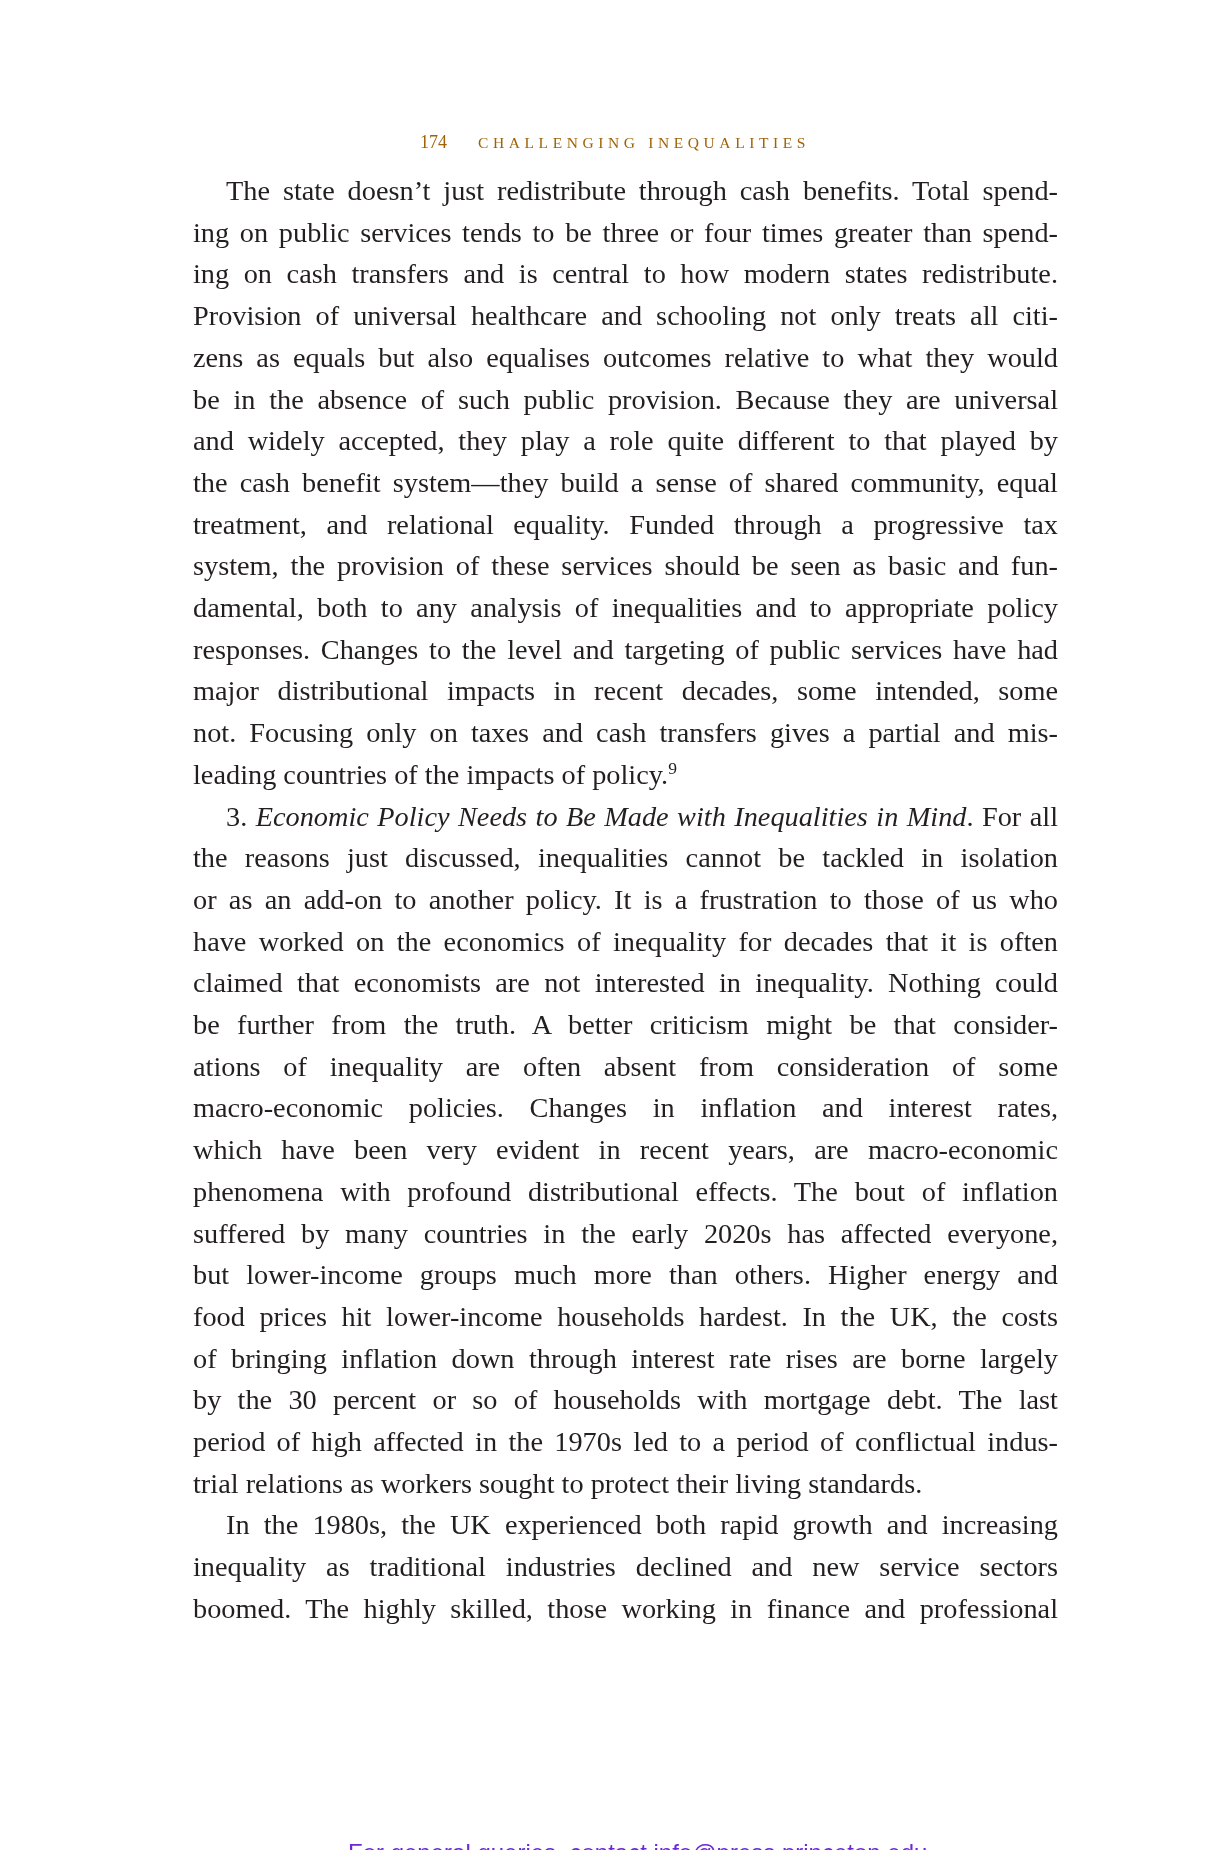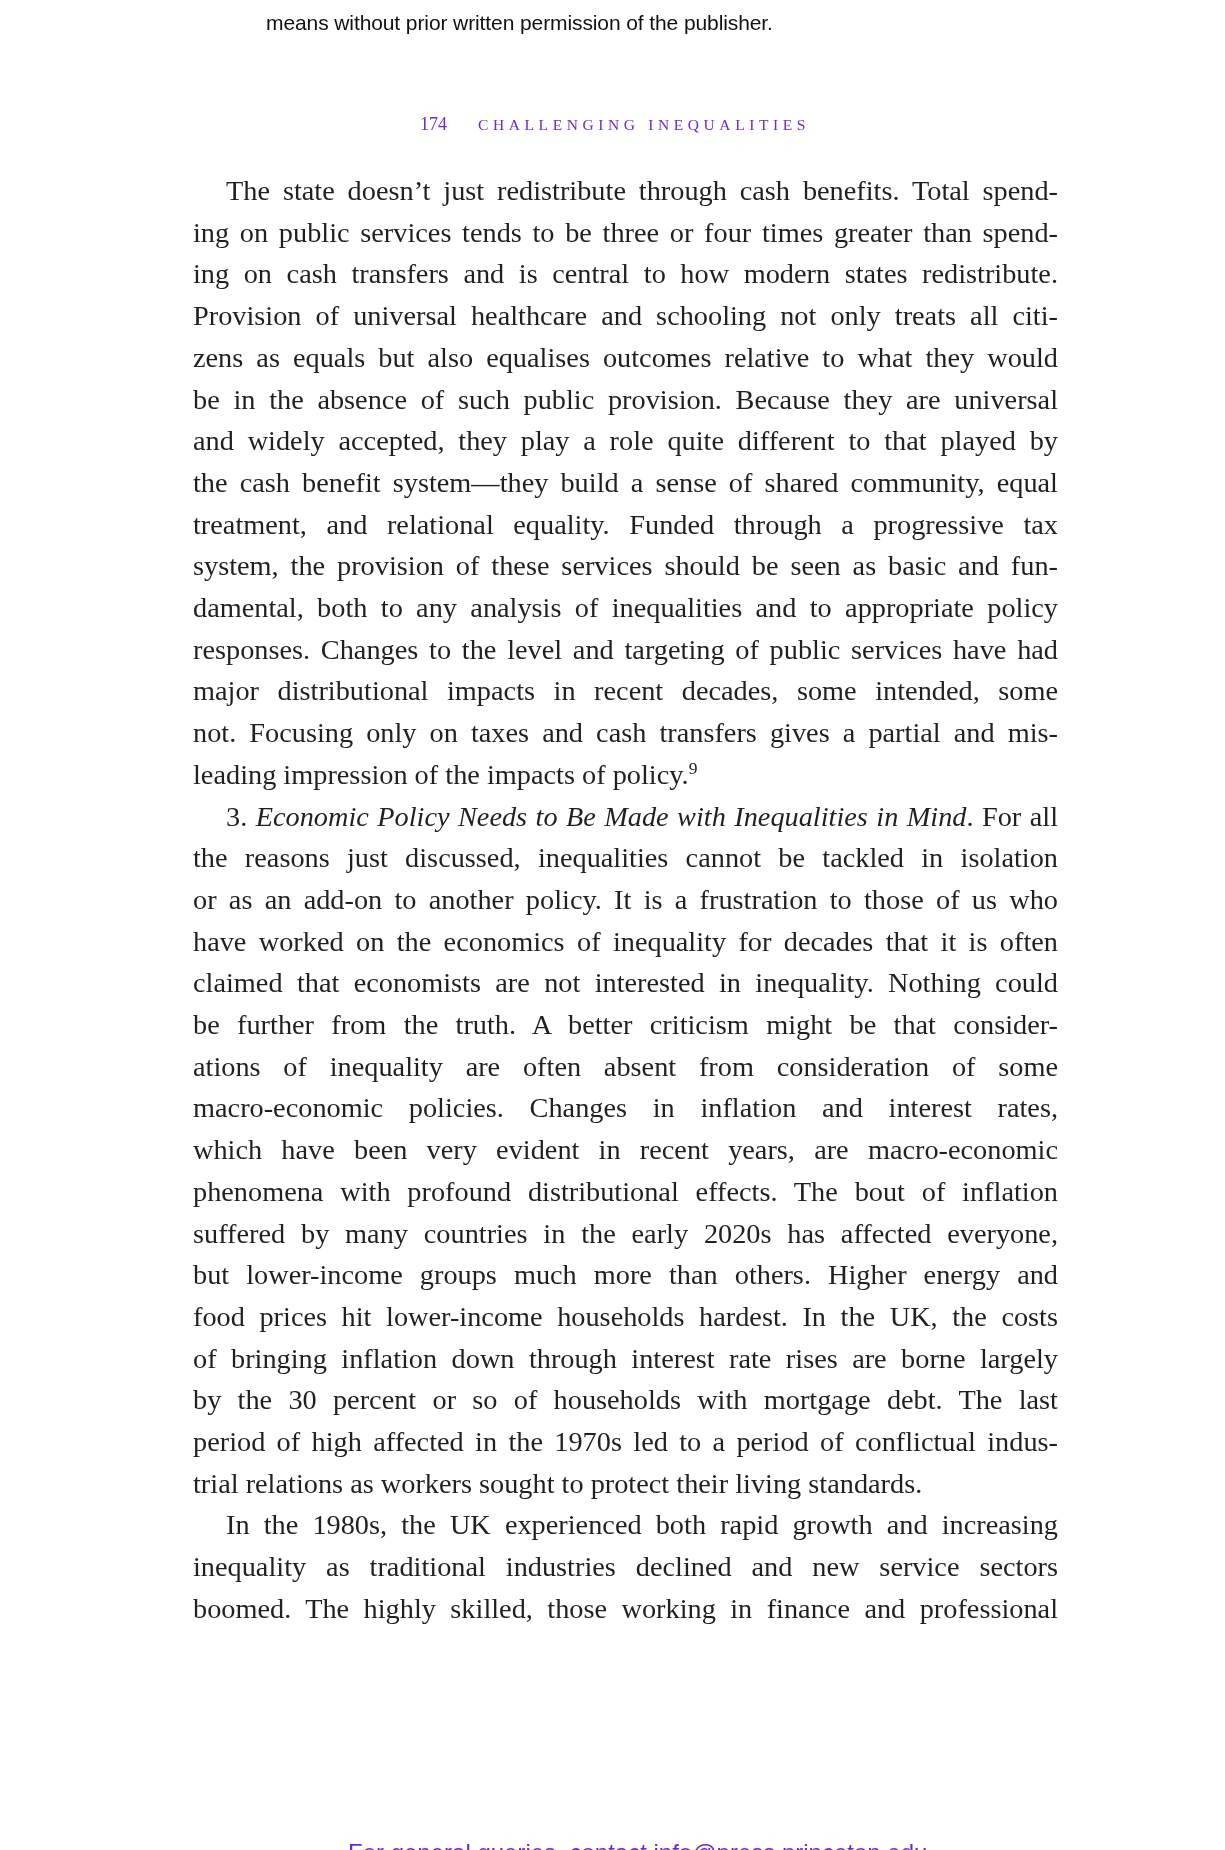--- a/index.html
+++ b/index.html
@@ -25,26 +25,26 @@
     color: #111111;
     letter-spacing: -0.1px;
   }
   .copyright .cline {
     display: block;
     white-space: nowrap;
   }
   .running-head {
     position: absolute;
     left: 420px;
-    top: 110px;
+    top: 128px;
     height: 28px;
     font-family: "Liberation Serif", serif;
     font-size: 17px;
     line-height: 28px;
-    color: #6d28d9;
+    color: #a16207;
     white-space: nowrap;
   }
   .running-head .page-num {
     display: inline-block;
     width: 58px;
     font-size: 18px;
   }
   .running-head .book-title {
     letter-spacing: 4.6px;
     font-size: 15.5px;
@@ -91,21 +91,20 @@
     font-size: 24px;
     line-height: 26px;
     color: #6d28d9;
     white-space: nowrap;
   }
 </style>
 </head>
 <body>
 
 <div class="copyright">
-  <span class="cline">means without prior written permission of the publisher.</span>
 </div>
 
 <div class="running-head">
   <span class="page-num">174</span><span class="book-title">CHALLENGING INEQUALITIES</span>
 </div>
 
 <div class="body-text">
 
   <div class="line indent" style="top:0px">The state doesn’t just redistribute through cash benefits. Total spend-</div>
   <div class="line" style="top:41.7px">ing on public services tends to be three or four times greater than spend-</div>
@@ -114,21 +113,21 @@
   <div class="line" style="top:166.8px">zens as equals but also equalises outcomes relative to what they would</div>
   <div class="line" style="top:208.5px">be in the absence of such public provision. Because they are universal</div>
   <div class="line" style="top:250.2px">and widely accepted, they play a role quite different to that played by</div>
   <div class="line" style="top:291.9px">the cash benefit system—they build a sense of shared community, equal</div>
   <div class="line" style="top:333.6px">treatment, and relational equality. Funded through a progressive tax</div>
   <div class="line" style="top:375.3px">system, the provision of these services should be seen as basic and fun-</div>
   <div class="line" style="top:417.0px">damental, both to any analysis of inequalities and to appropriate policy</div>
   <div class="line" style="top:458.7px">responses. Changes to the level and targeting of public services have had</div>
   <div class="line" style="top:500.4px">major distributional impacts in recent decades, some intended, some</div>
   <div class="line" style="top:542.1px">not. Focusing only on taxes and cash transfers gives a partial and mis-</div>
-  <div class="line last" style="top:583.8px"><span>leading impression of the impacts of policy.</span><sup>9</sup></div>
+  <div class="line last" style="top:583.8px"><span>leading countries of the impacts of policy.</span><sup>9</sup></div>
 
   <div class="line indent" style="top:625.5px"><span>3.</span> <i>Economic Policy Needs to Be Made with Inequalities in Mind</i><span>. For all</span></div>
   <div class="line" style="top:667.2px">the reasons just discussed, inequalities cannot be tackled in isolation</div>
   <div class="line" style="top:708.9px">or as an add-on to another policy. It is a frustration to those of us who</div>
   <div class="line" style="top:750.6px">have worked on the economics of inequality for decades that it is often</div>
   <div class="line" style="top:792.3px">claimed that economists are not interested in inequality. Nothing could</div>
   <div class="line" style="top:834.0px">be further from the truth. A better criticism might be that consider-</div>
   <div class="line" style="top:875.7px">ations of inequality are often absent from consideration of some</div>
   <div class="line" style="top:917.4px">macro-economic policies. Changes in inflation and interest rates,</div>
   <div class="line" style="top:959.1px">which have been very evident in recent years, are macro-economic</div>

